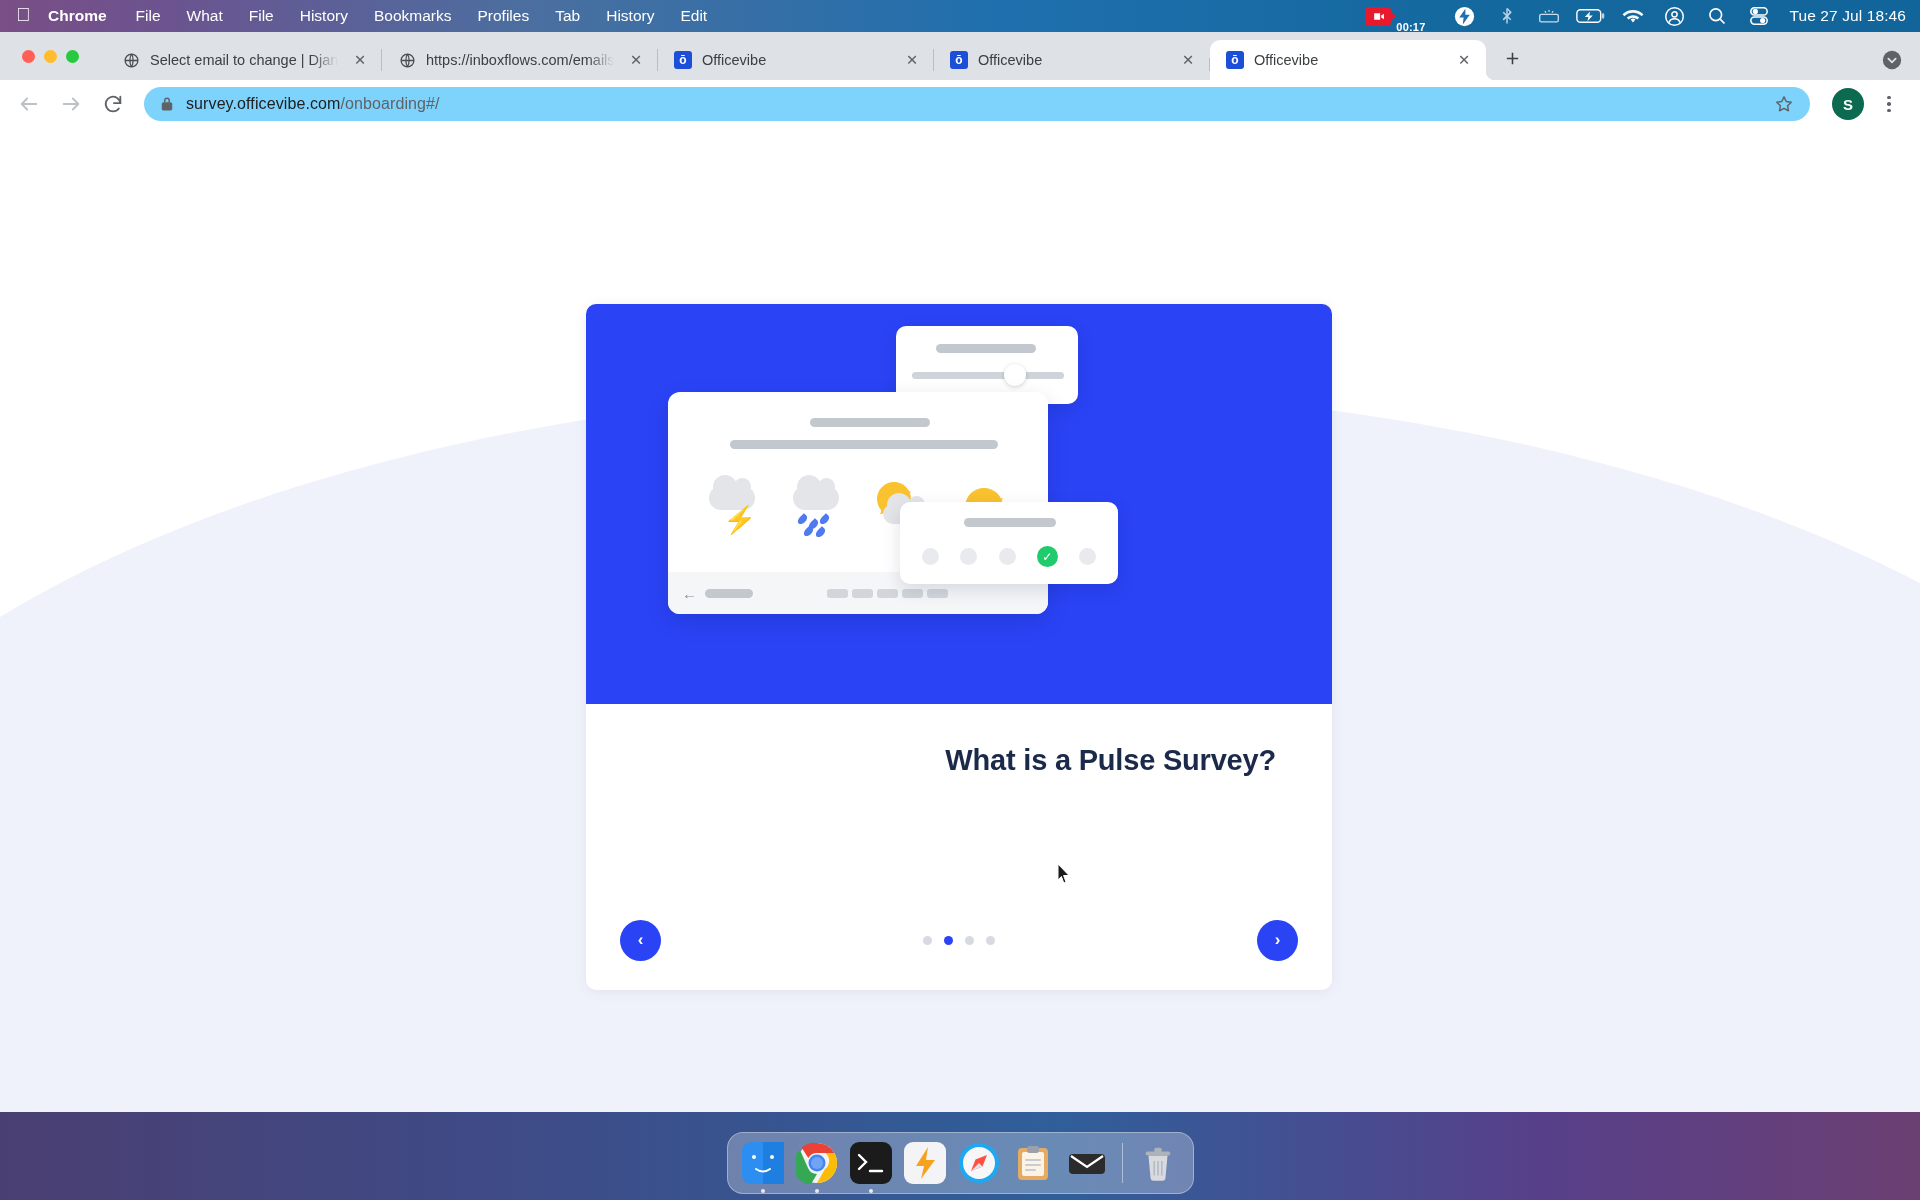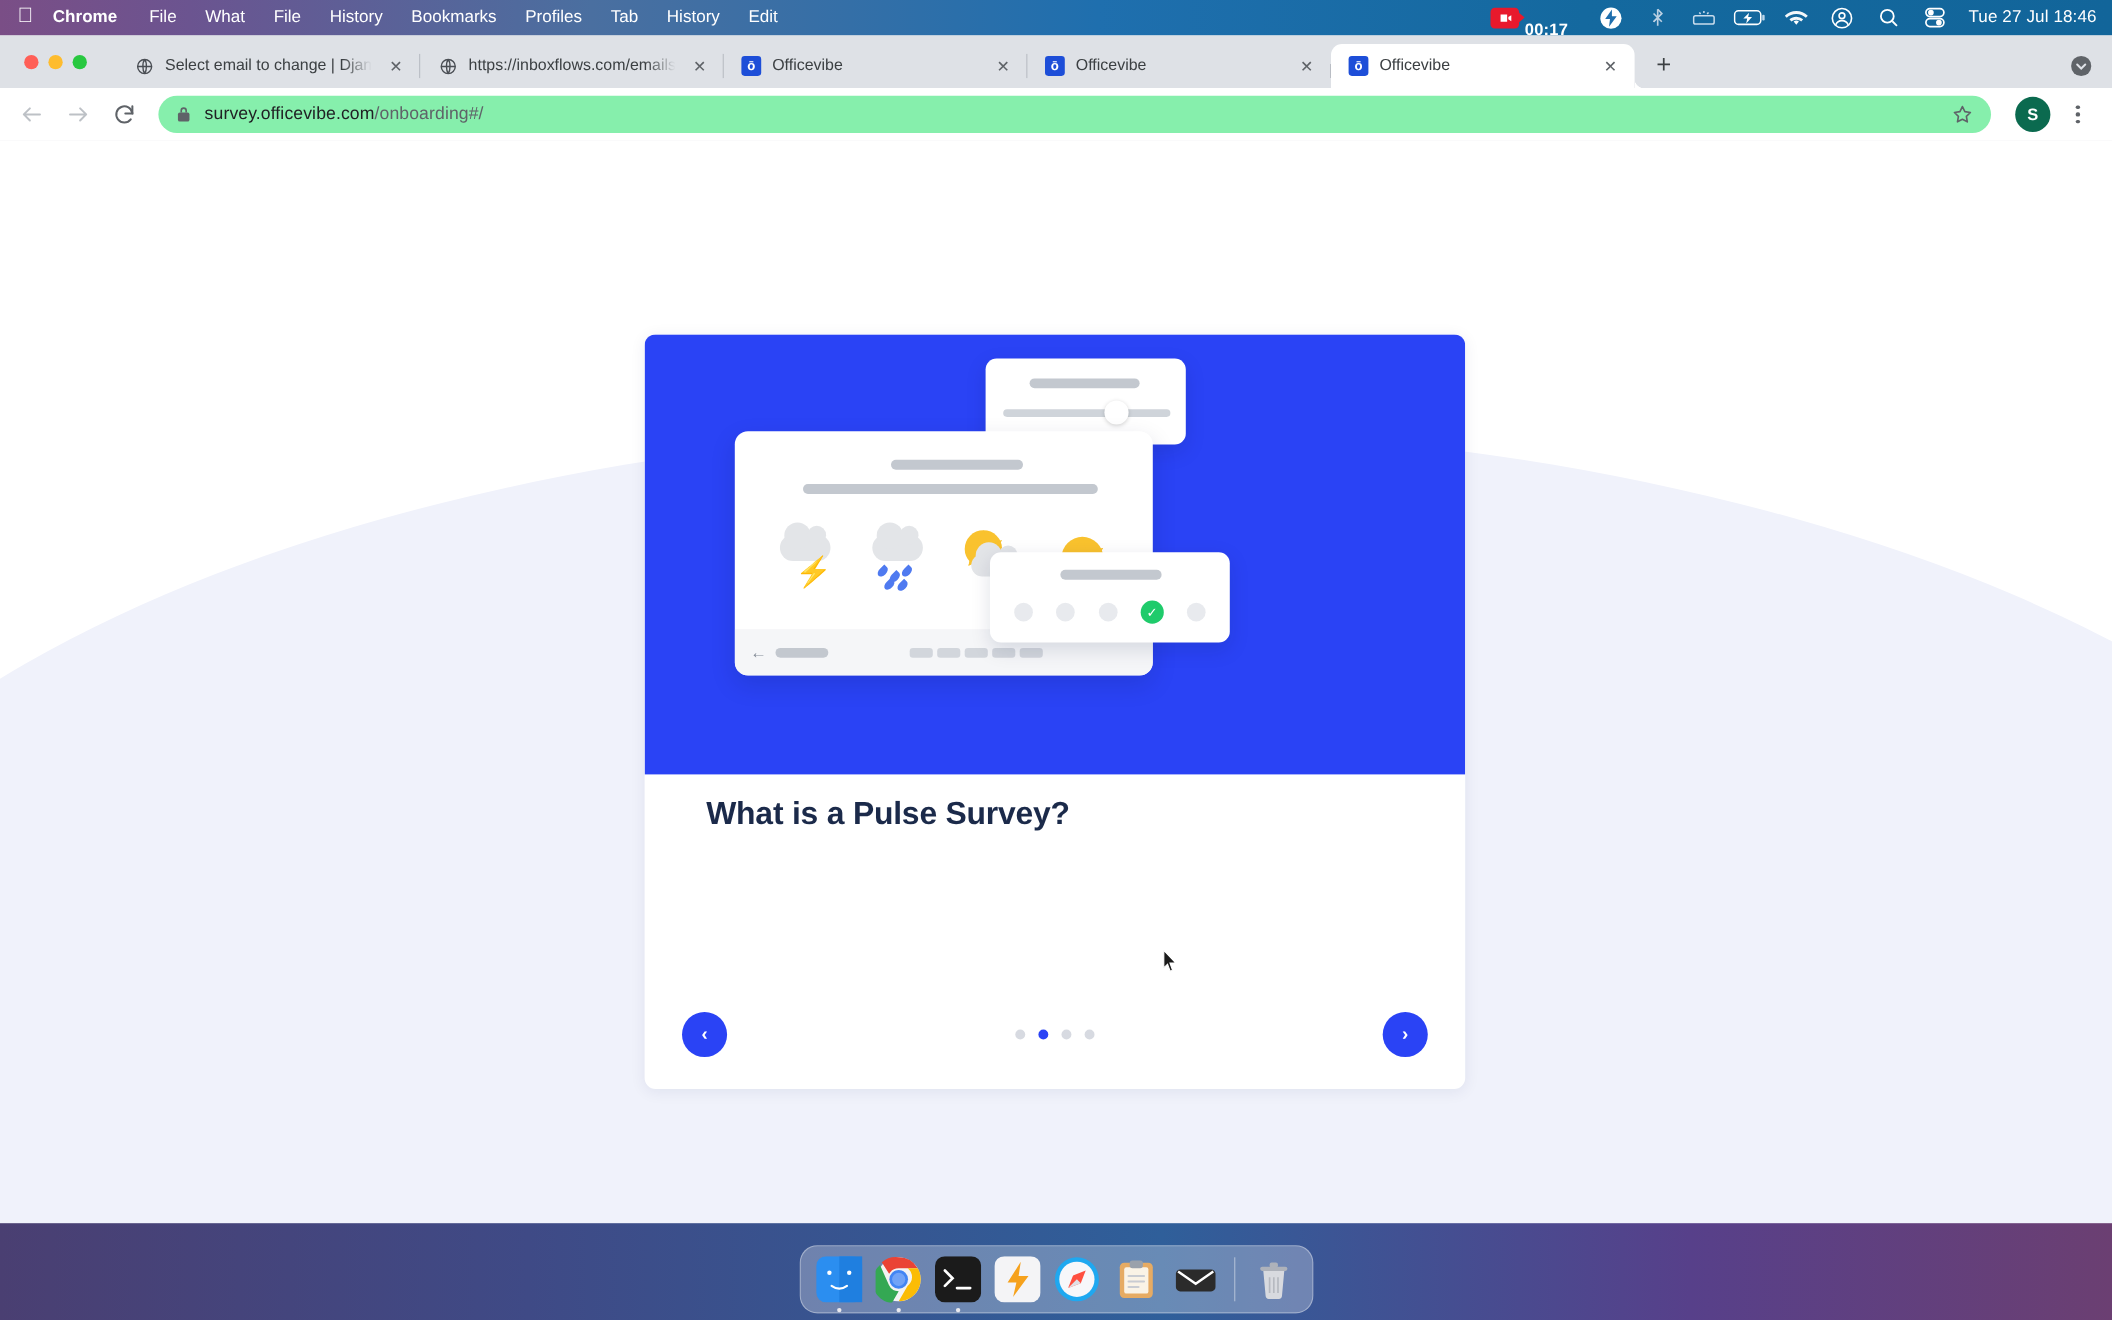--- a/index.html
+++ b/index.html
@@ -37,21 +37,21 @@
     width: 26px; height: 19px; background:#e8192c; border-radius:4px;
     display:flex; align-items:center; justify-content:center;
     position: relative;
   }
   .rec-icon:after{
     content:""; position:absolute; right:-5px; top:3px;
     border-left: 7px solid #e8192c;
     border-top: 6px solid transparent;
     border-bottom: 6px solid transparent;
   }
-  .rec-time { font-size: 15px; font-weight: 600; letter-spacing:.2px;margin-top:22px; }
+  .rec-time { font-size: 11px; font-weight: 600; letter-spacing:.2px;margin-top:22px; }
   .mb-ico { width: 42px; height: 32px; }
   .mb-clock { font-size: 15.5px; padding-left: 10px; white-space: nowrap; letter-spacing:.1px;}
 
   
   .chrome {
     position: absolute; top: 32px; left: 0;
     width: 1920px; height: 1080px;
     background: #dee1e6;
   }
   .tabstrip {
@@ -129,21 +129,21 @@
     height: 48px; background:#ffffff;
     display:flex; align-items:center; padding: 0 14px 0 10px; gap: 4px;
   }
   .tb-btn {
     width:38px;height:38px;border-radius:50%;
     display:flex;align-items:center;justify-content:center; color:#5f6368;
   }
   .tb-btn.disabled { color:#bdc1c6; }
   .omnibox {
     flex:1 1 auto; height: 34px; margin: 0 8px 0 8px;
-    background:#86efac; border-radius: 17px;
+    background:#7dd3fc; border-radius: 17px;
     display:flex; align-items:center; padding: 0 16px; gap: 12px;
   }
   .lock-ico { width:14px;height:16px;flex:0 0 14px; color:#5f6368; }
   .url { font-size:16px; color:#202124; white-space:nowrap; letter-spacing:.1px;}
   .url .dim { color:#5f6368; }
   .star { margin-left:auto; color:#5f6368; width:20px;height:20px; }
   .avatar-btn {
     width:32px;height:32px;border-radius:50%;
     background:#0b6a4f; color:#fff;
     display:flex;align-items:center;justify-content:center;
@@ -256,21 +256,21 @@
   }
   .ill-bot .t1 { position:absolute; left: 64px; top: 16px; width: 92px; height: 9px; background:#c3c8cf; border-radius:6px;}
   .ill-bot .scale { position:absolute; left: 22px; top: 44px; width: 174px; display:flex; align-items:center; justify-content: space-between;}
   .ill-bot .scale i { width: 17px; height:17px; border-radius:50%; background:#e8eaee; display:block;}
   .ill-bot .scale .chk {
     width: 21px;height:21px;border-radius:50%;background:#1fcb6b;
     display:flex;align-items:center;justify-content:center;color:#fff;font-size:12px;
   }
 
   
-  .cbody { padding: 20px 56px 0; text-align: left; }
+  .cbody { padding: 40px 56px 0; text-align: right; }
   .ctitle {
     font-size: 29px; font-weight: 700; color: #1b2a4a;
     letter-spacing: -.2px; margin-bottom: 18px;
   }
   .cdesc {
     font-size: 17.5px; line-height: 1.52; color:#8a93a3;
     max-width: 630px; margin: 0 auto;
   }
   .cnav {
     position:absolute; left:0; bottom: 26px; width: 746px; height: 48px;

